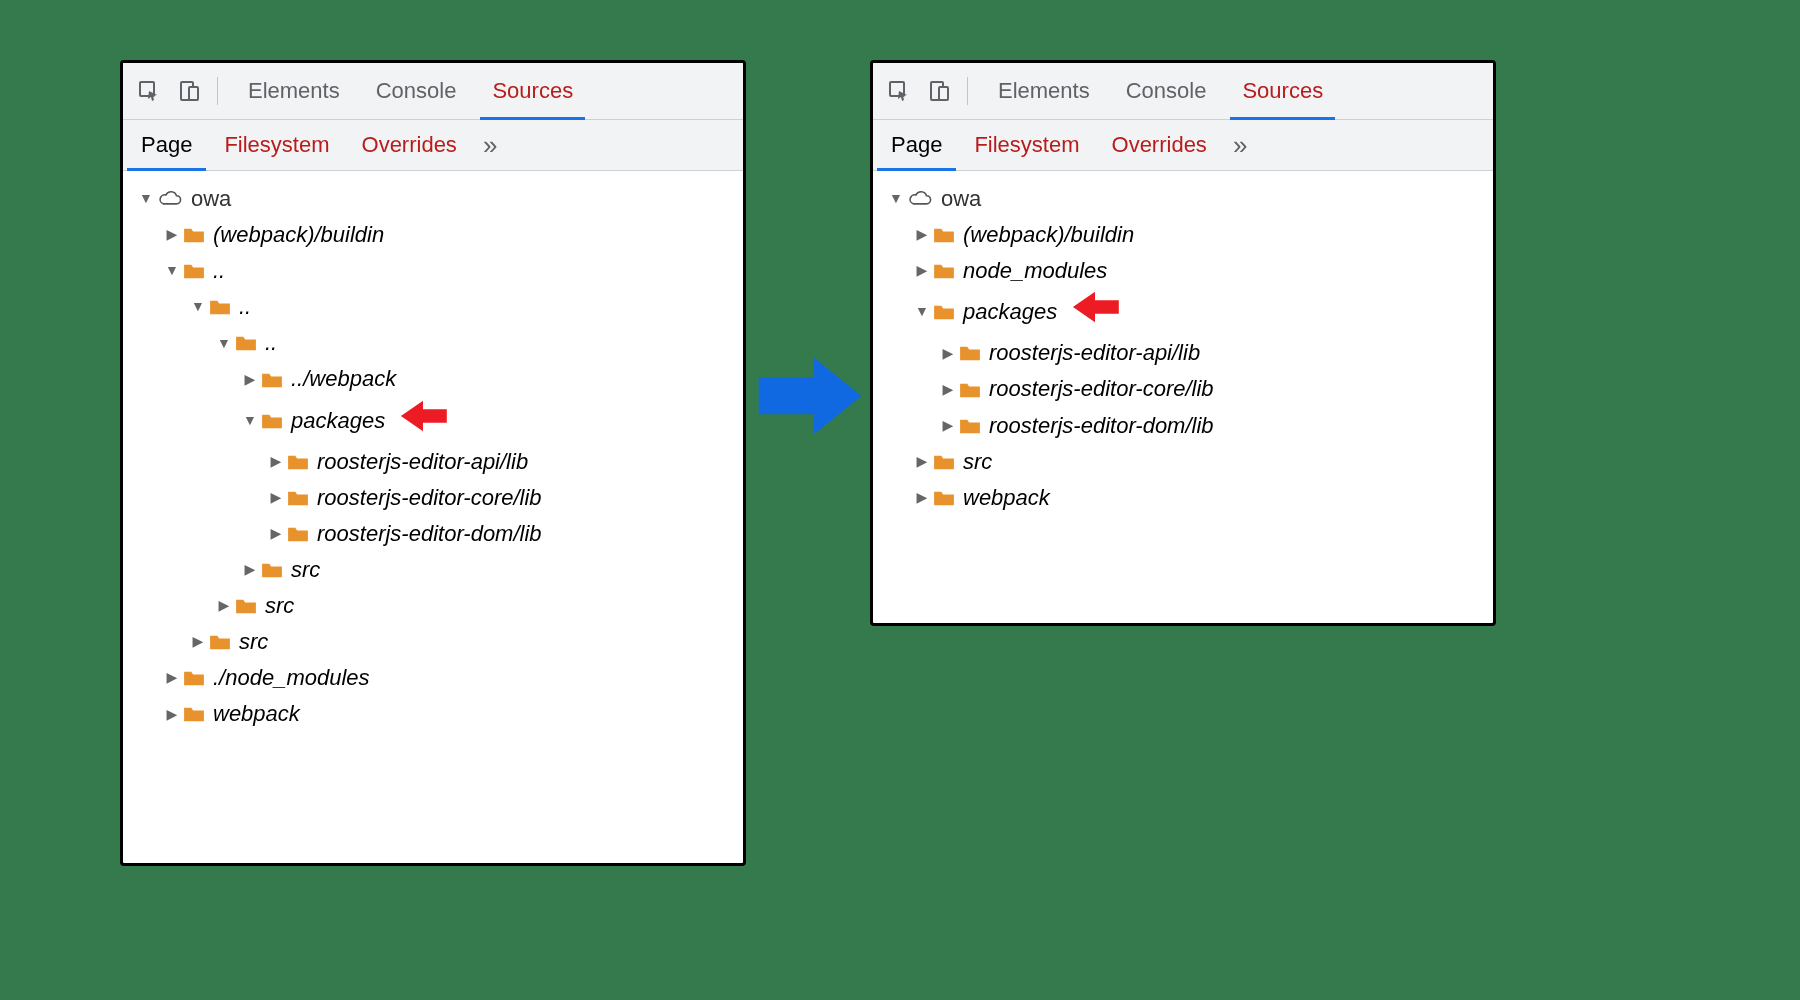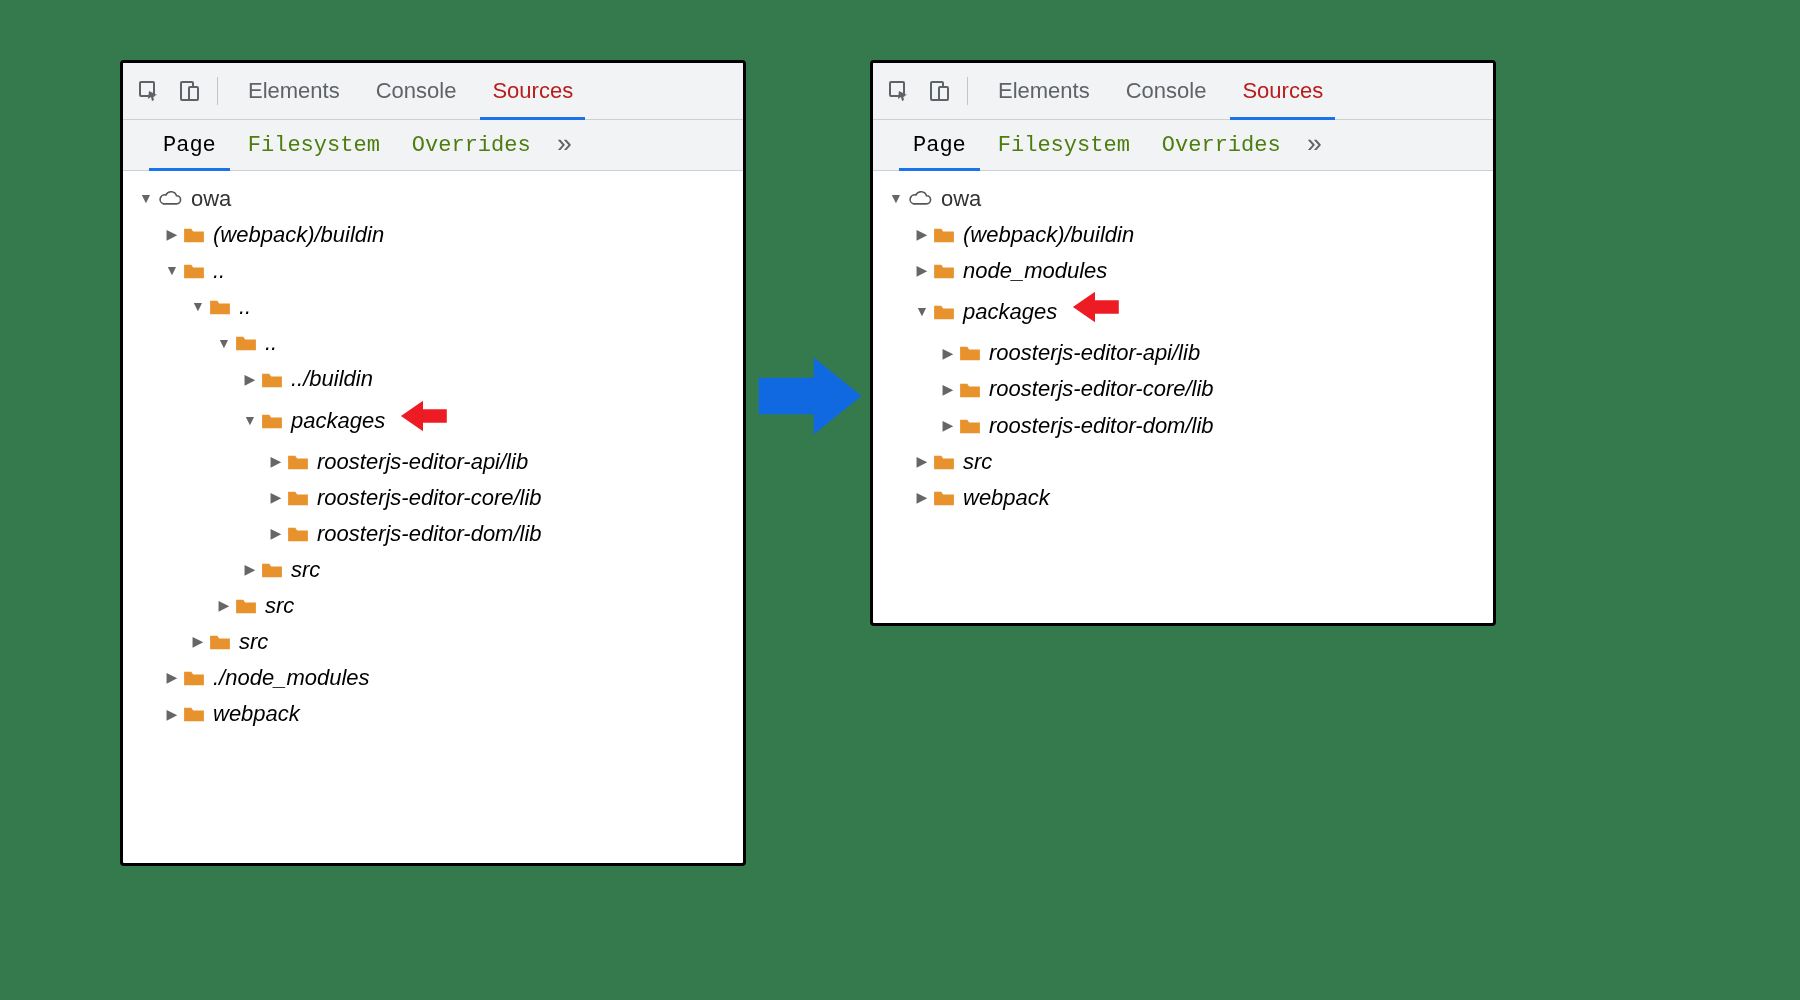--- a/index.html
+++ b/index.html
@@ -66,29 +66,28 @@
     left: 6px; right: 6px; bottom: -1px;
     height: 3px;
     background: #1a73e8;
   }
   .subtabbar {
     display: flex;
     align-items: center;
     height: 50px;
     background: #f1f3f4;
     border-bottom: 1px solid #d0d0d0;
-    padding: 0 24px;
-    font-family: Liberation Mono, monospace;
+    padding: 0 2px;
   }
   .subtab {
     padding: 0 16px;
     height: 100%;
     display: flex;
     align-items: center;
-    color: #4d7c0f;
+    color: #b91c1c;
     cursor: pointer;
     position: relative;
   }
   .subtab.active {
     color: #000;
   }
   .subtab.active::after {
     content: "";
     position: absolute;
     left: 2px; right: 2px; bottom: -1px;
@@ -244,21 +243,21 @@
         <span class="italic">..</span>
       </div>
 
       <div class="node indent-4">
         <span class="disclosure">▶</span>
         <span class="folder">
             <svg viewBox="0 0 24 20" width="22" height="18">
               <path d="M1 3h8l2 3h12v12H1z" fill="#e8922d"></path>
             </svg>
           </span>
-        <span class="italic">../buildin</span>
+        <span class="italic">../webpack</span>
       </div>
 
       <div class="node indent-4">
         <span class="disclosure">▼</span>
         <span class="folder">
             <svg viewBox="0 0 24 20" width="22" height="18">
               <path d="M1 3h8l2 3h12v12H1z" fill="#e8922d"></path>
             </svg>
           </span>
         <span class="italic">packages</span>

